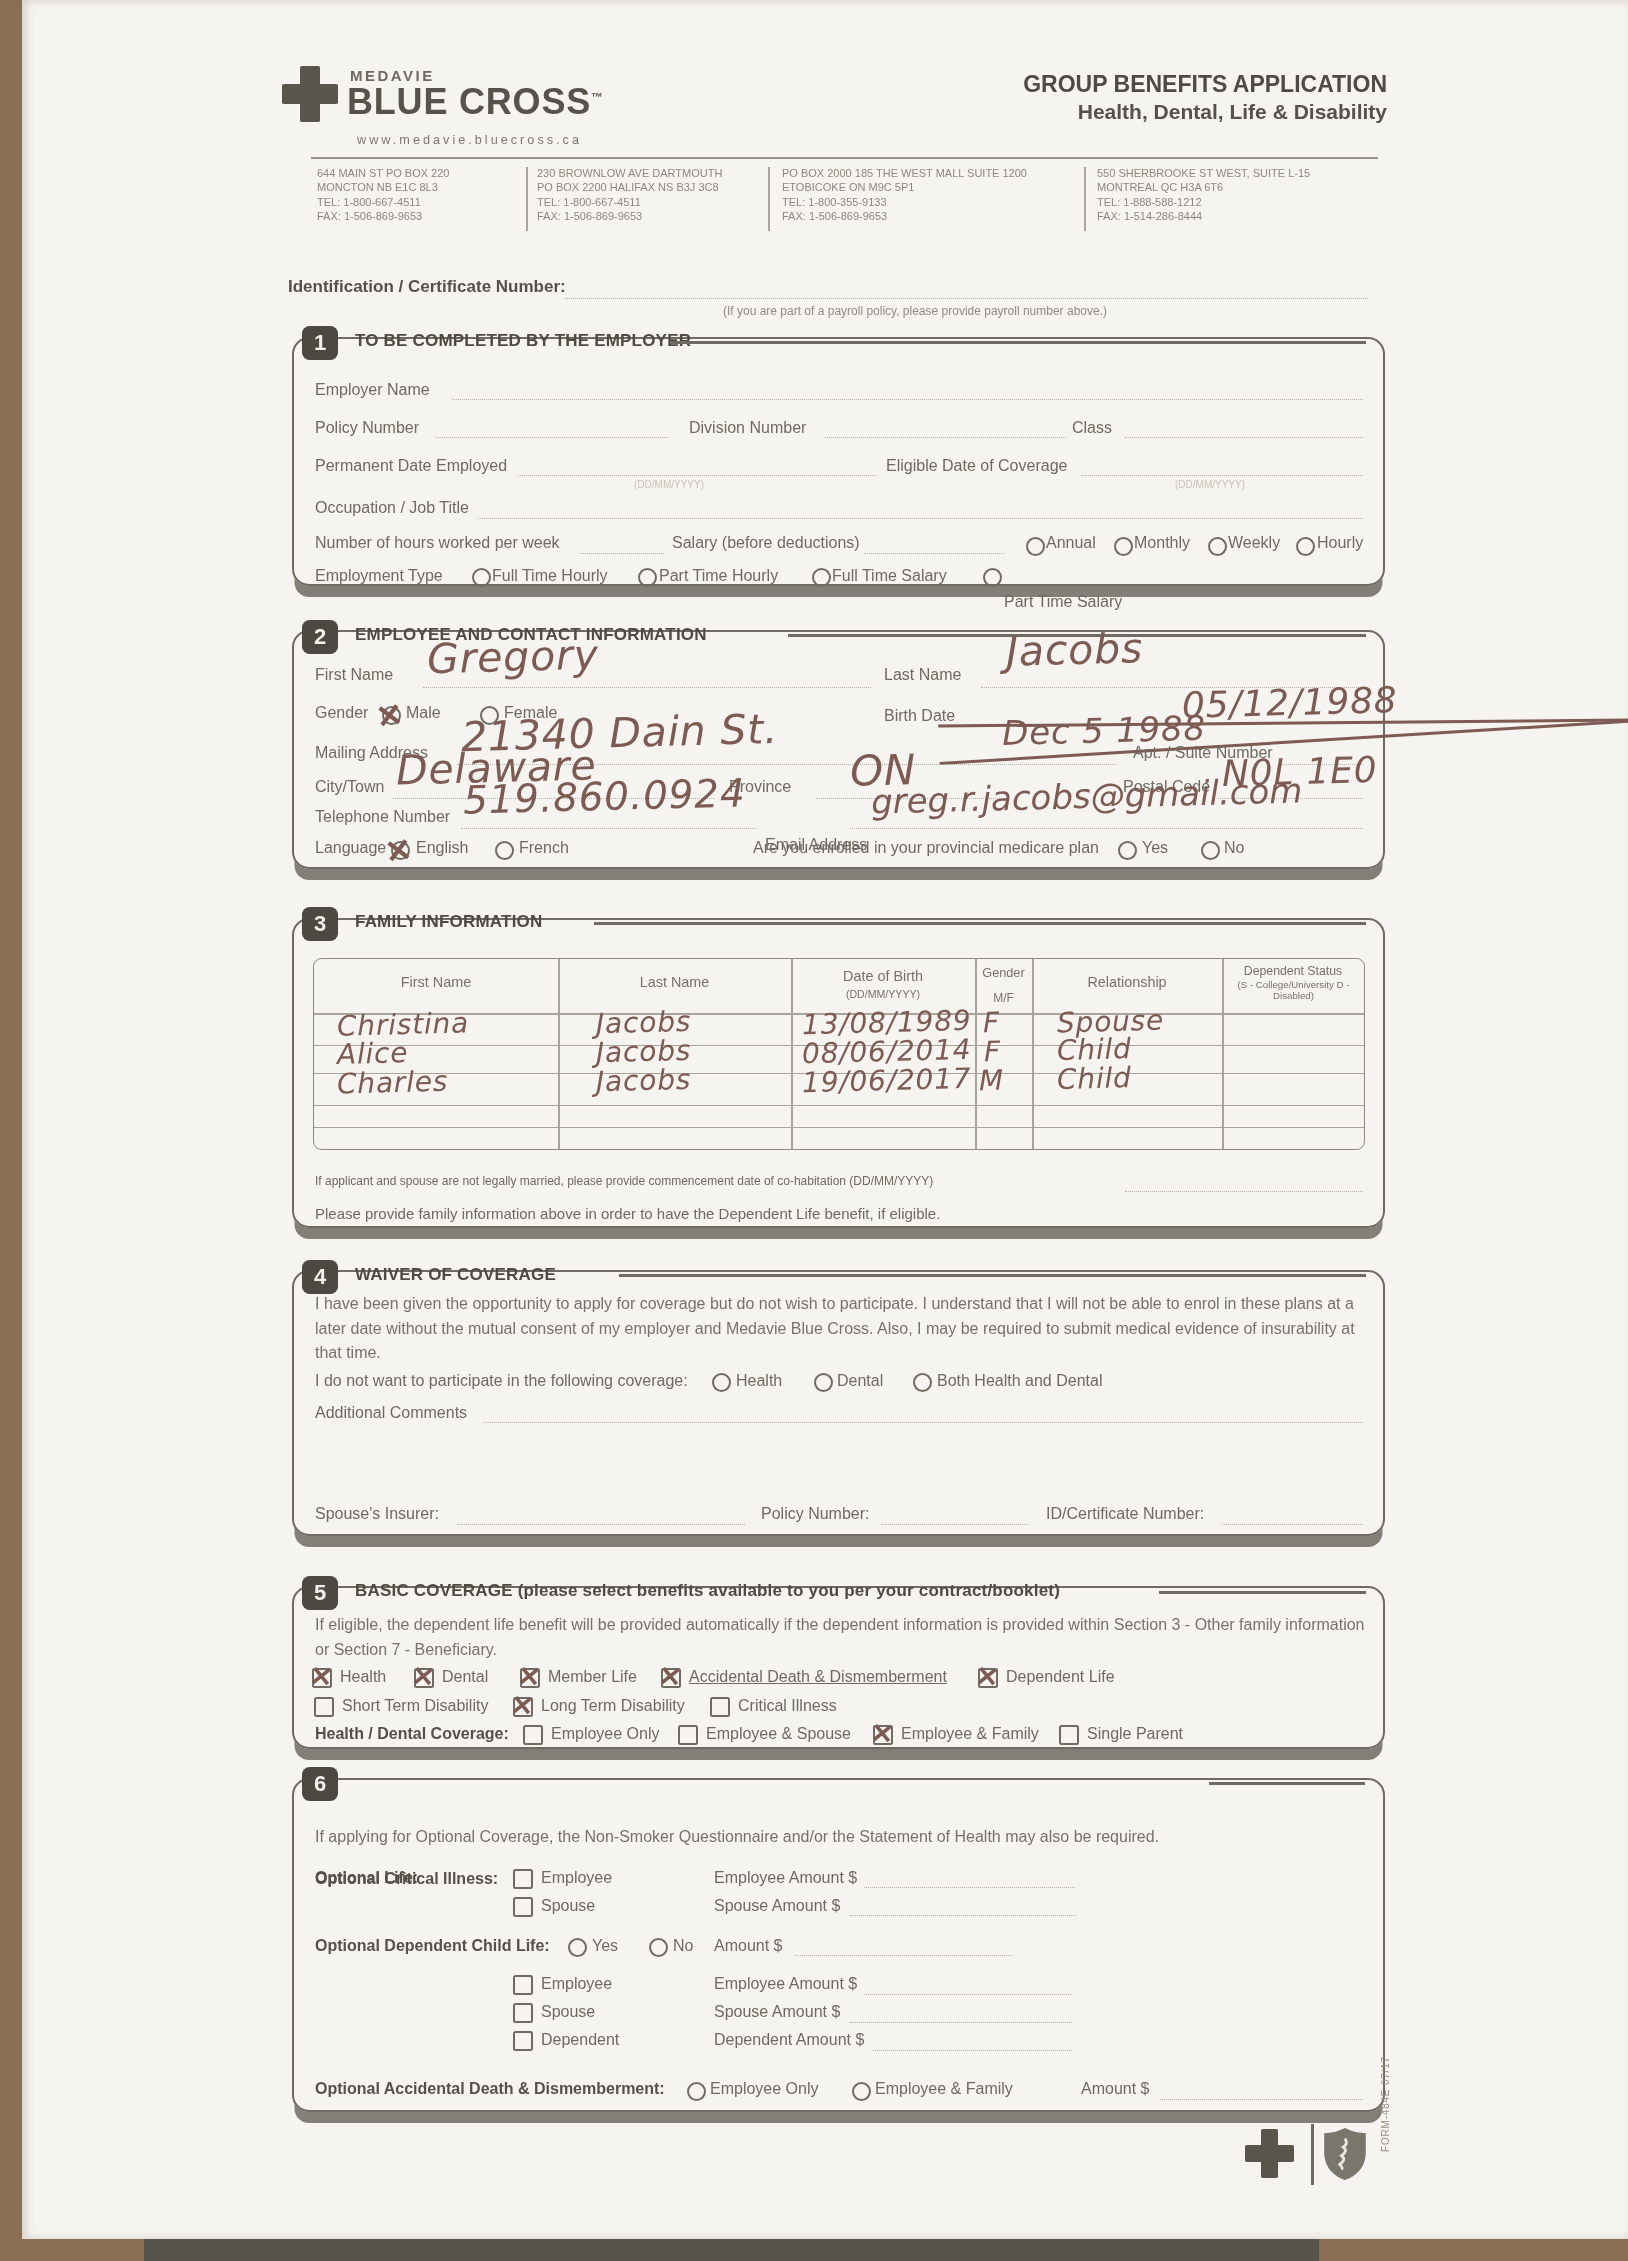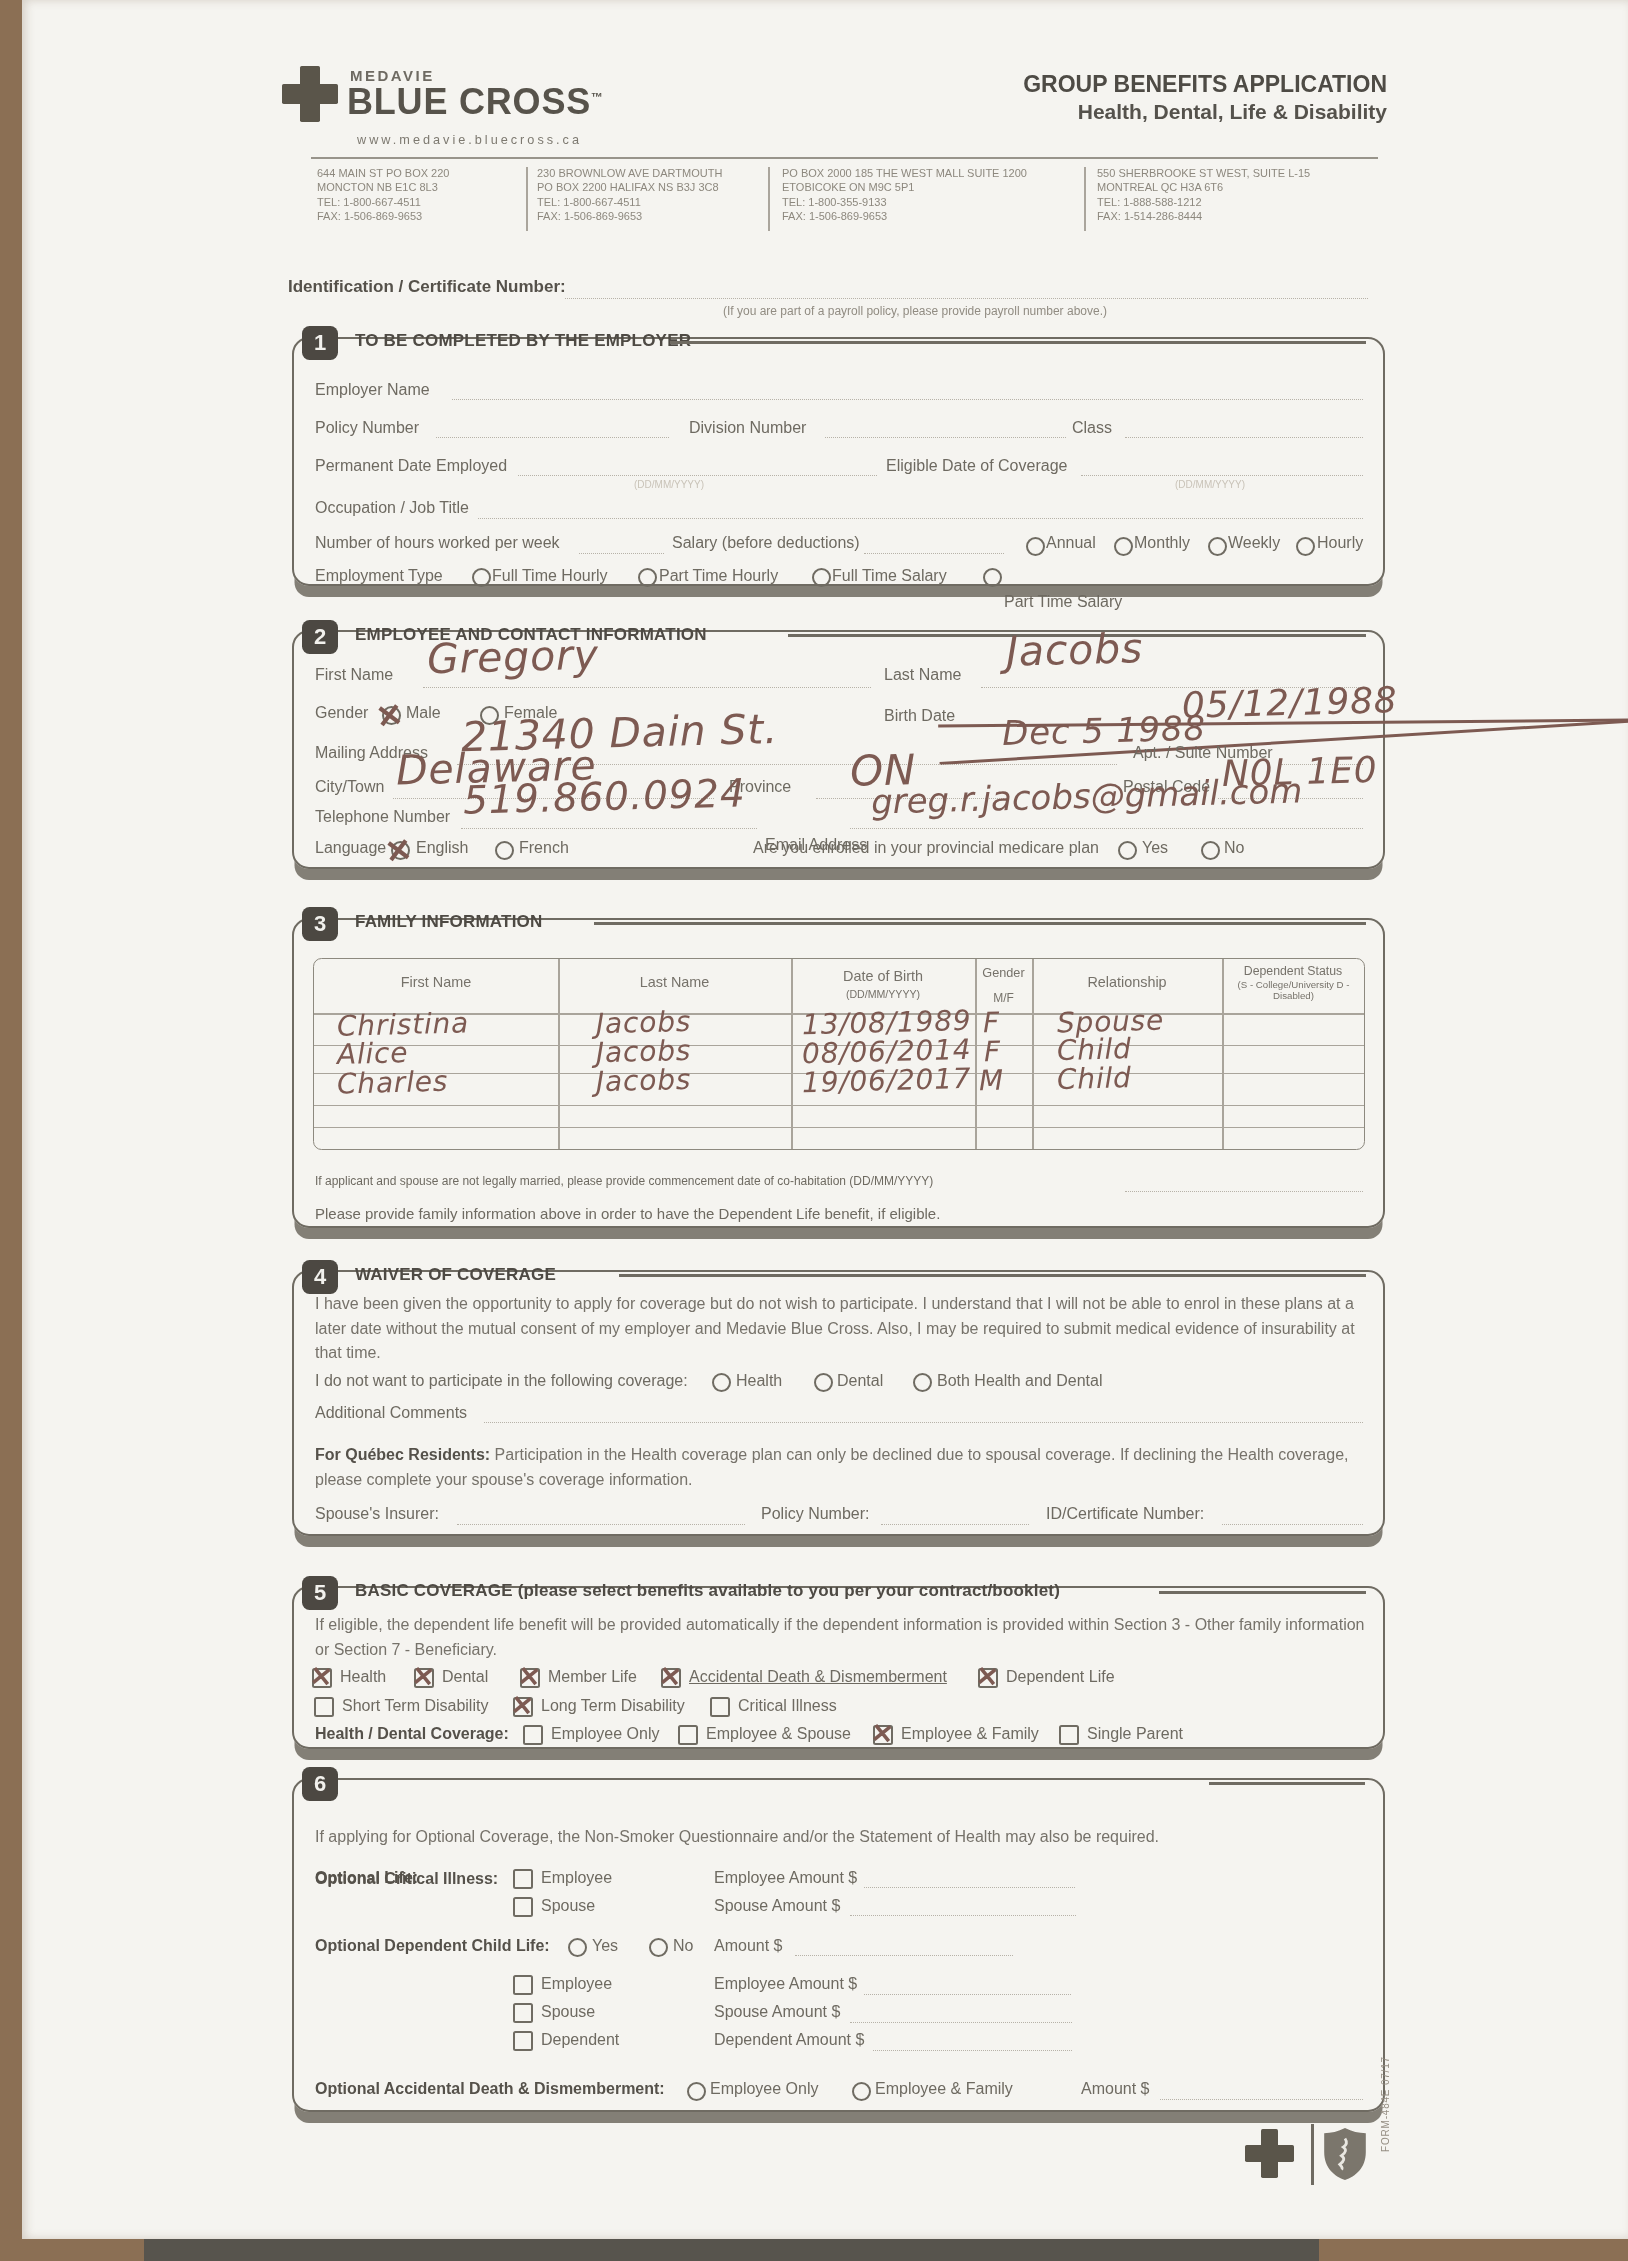--- a/index.html
+++ b/index.html
@@ -232,21 +232,20 @@
   <div class="para" style="left:293px;top:1292px;width:1053px;">I have been given the opportunity to apply for coverage but do not wish to participate. I understand that I will not be able to enrol in these plans at a later date without the mutual consent of my employer and Medavie Blue Cross. Also, I may be required to submit medical evidence of insurability at that time.</div>
   <div class="lbl" style="left:293px;top:1372px;">I do not want to participate in the following coverage:</div>
   <div class="rb" style="left:690px;top:1373px;"></div>
   <div class="lbl" style="left:714px;top:1372px;">Health</div>
   <div class="rb" style="left:792px;top:1373px;"></div>
   <div class="lbl" style="left:815px;top:1372px;">Dental</div>
   <div class="rb" style="left:891px;top:1373px;"></div>
   <div class="lbl" style="left:915px;top:1372px;">Both Health and Dental</div>
   <div class="lbl" style="left:293px;top:1404px;">Additional Comments</div>
   <div class="line" style="left:462px;top:1422px;width:879px;"></div>
-  <div class="para" style="left:293px;top:1443px;width:1053px;"><span style="font-weight:bold;color:#55514a;">For Québec Residents:</span><span> Participation in the Health coverage plan can only be declined due to spousal coverage. If declining the Health coverage, please complete your spouse's coverage information.</span></div>
   <div class="lbl" style="left:293px;top:1505px;">Spouse's Insurer:</div>
   <div class="line" style="left:435px;top:1524px;width:288px;"></div>
   <div class="lbl" style="left:739px;top:1505px;">Policy Number:</div>
   <div class="line" style="left:859px;top:1524px;width:148px;"></div>
   <div class="lbl" style="left:1024px;top:1505px;">ID/Certificate Number:</div>
   <div class="line" style="left:1200px;top:1524px;width:141px;"></div>
 
   <div class="sec" style="left:270px;top:1586px;height:159px;"></div>
   <div class="badge" style="left:280px;top:1576px;">5</div>
   <div class="sectitle" style="left:333px;top:1581px;">BASIC COVERAGE (please select benefits available to you per your contract/booklet)</div>

